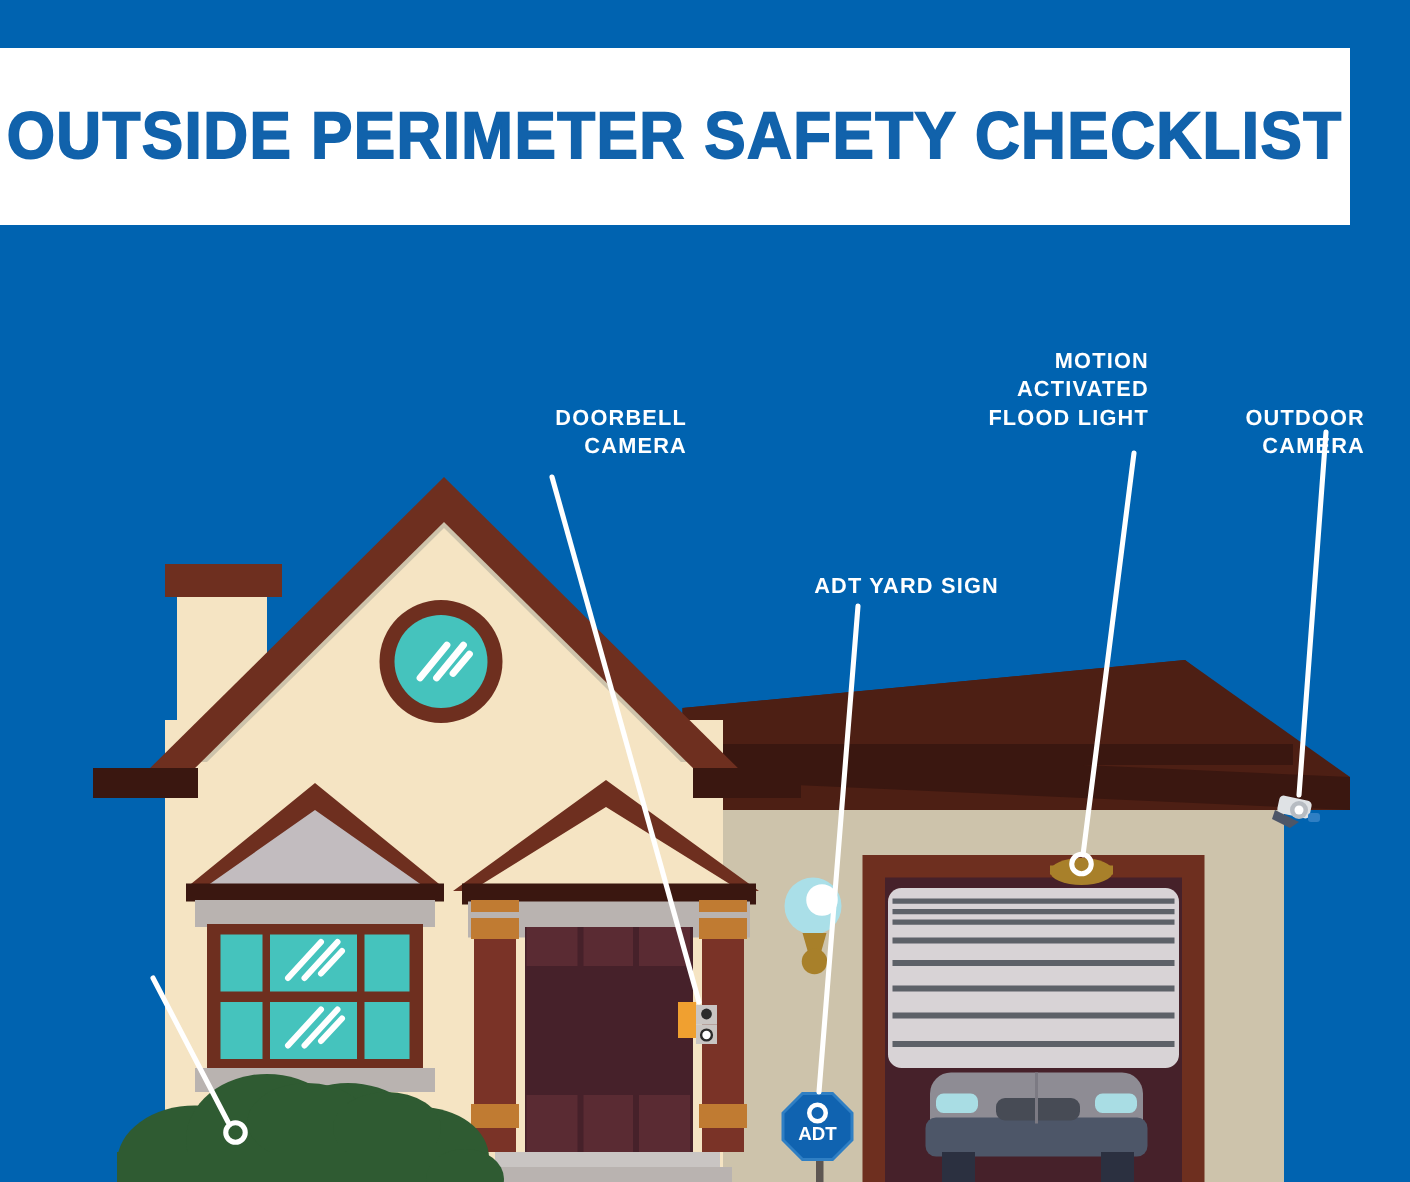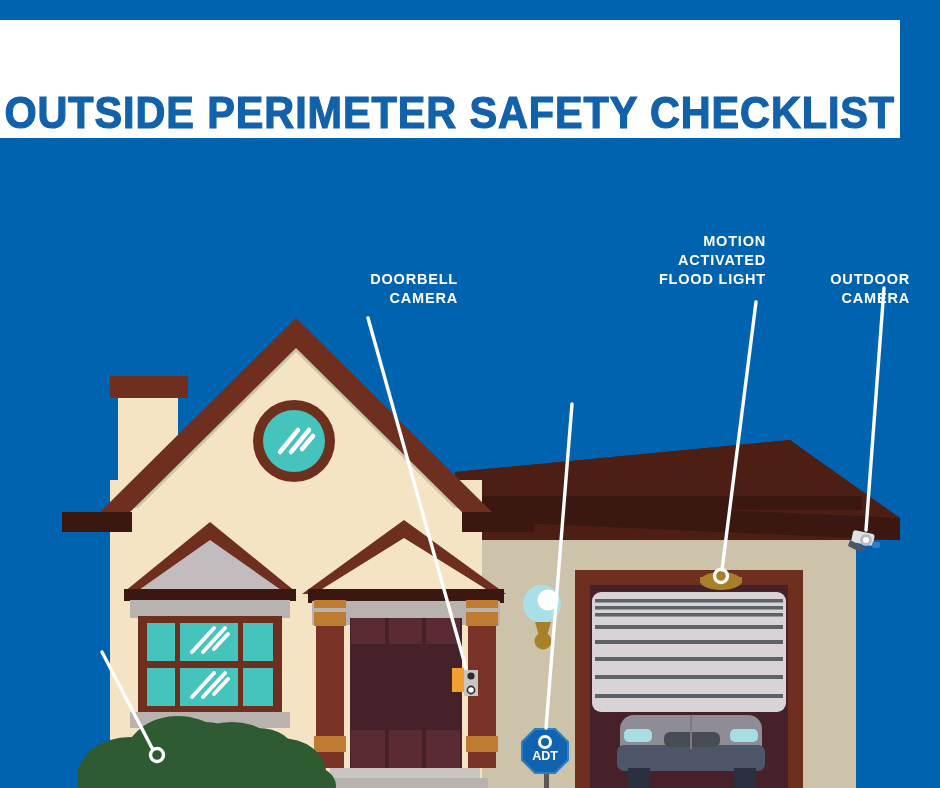--- a/index.html
+++ b/index.html
@@ -6,23 +6,23 @@
   body{
     width:940px;height:788px;
     background:#0063b0;
     font-family:"Liberation Sans", sans-serif;
     overflow:hidden;
   }
   #stage{position:relative;width:940px;height:788px;background:#0063b0;overflow:hidden;}
 
   
   #title-band{
-    position:absolute;left:0;top:20px;width:900px;height:118px;
+    position:absolute;left:0;top:32px;width:900px;height:118px;
     background:#ffffff;
-    display:flex;align-items:flex-end;justify-content:center;
+    display:flex;align-items:center;justify-content:center;
   }
   #title-text{
     color:#1162ab;
     font-family:"Liberation Sans", sans-serif;
     font-weight:bold;
     font-size:44px;
     letter-spacing:1.0px;
     transform:scaleX(0.94);
     white-space:nowrap;
     -webkit-text-stroke:1.2px #1162ab;
@@ -246,20 +246,21 @@
   </svg>
 
   <div id="title-band">
     <div id="title-text">OUTSIDE PERIMETER SAFETY CHECKLIST</div>
   </div>
 
 
   <div class="callout" id="callout-doorbell">DOORBELL
 CAMERA</div>
 
+  <div class="callout" id="callout-adt">ADT YARD SIGN</div>
 
   <div class="callout" id="callout-flood">MOTION
 ACTIVATED
 FLOOD LIGHT</div>
 
   <div class="callout" id="callout-outdoor">OUTDOOR
 CAMERA</div>
 
 </div>
 

